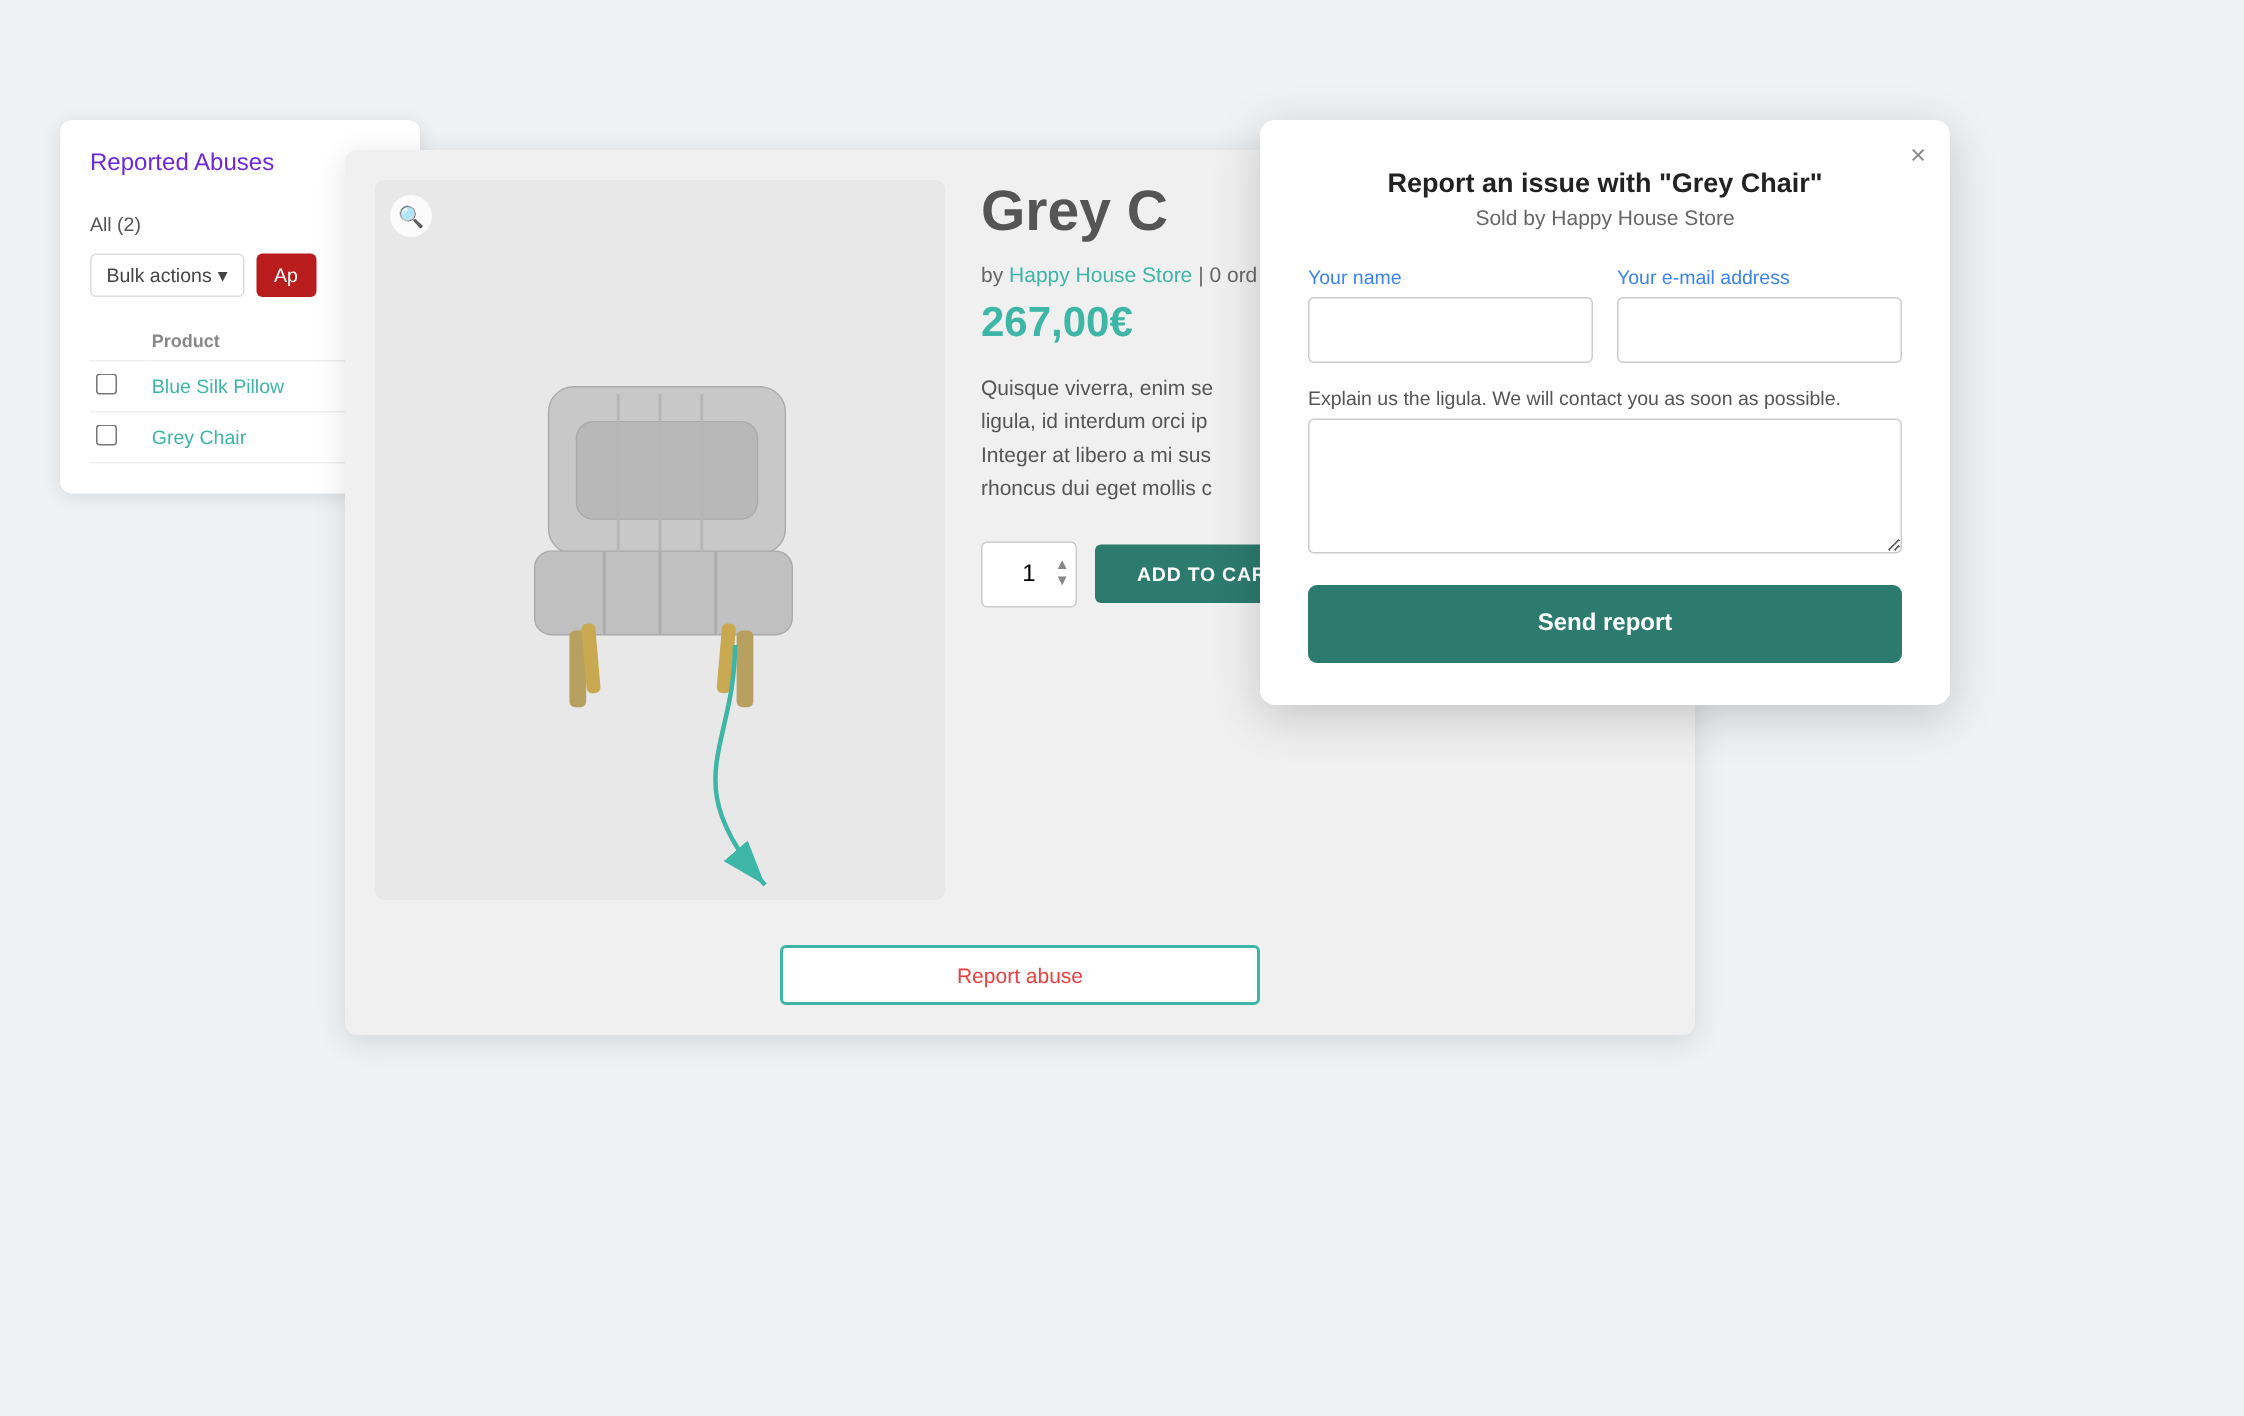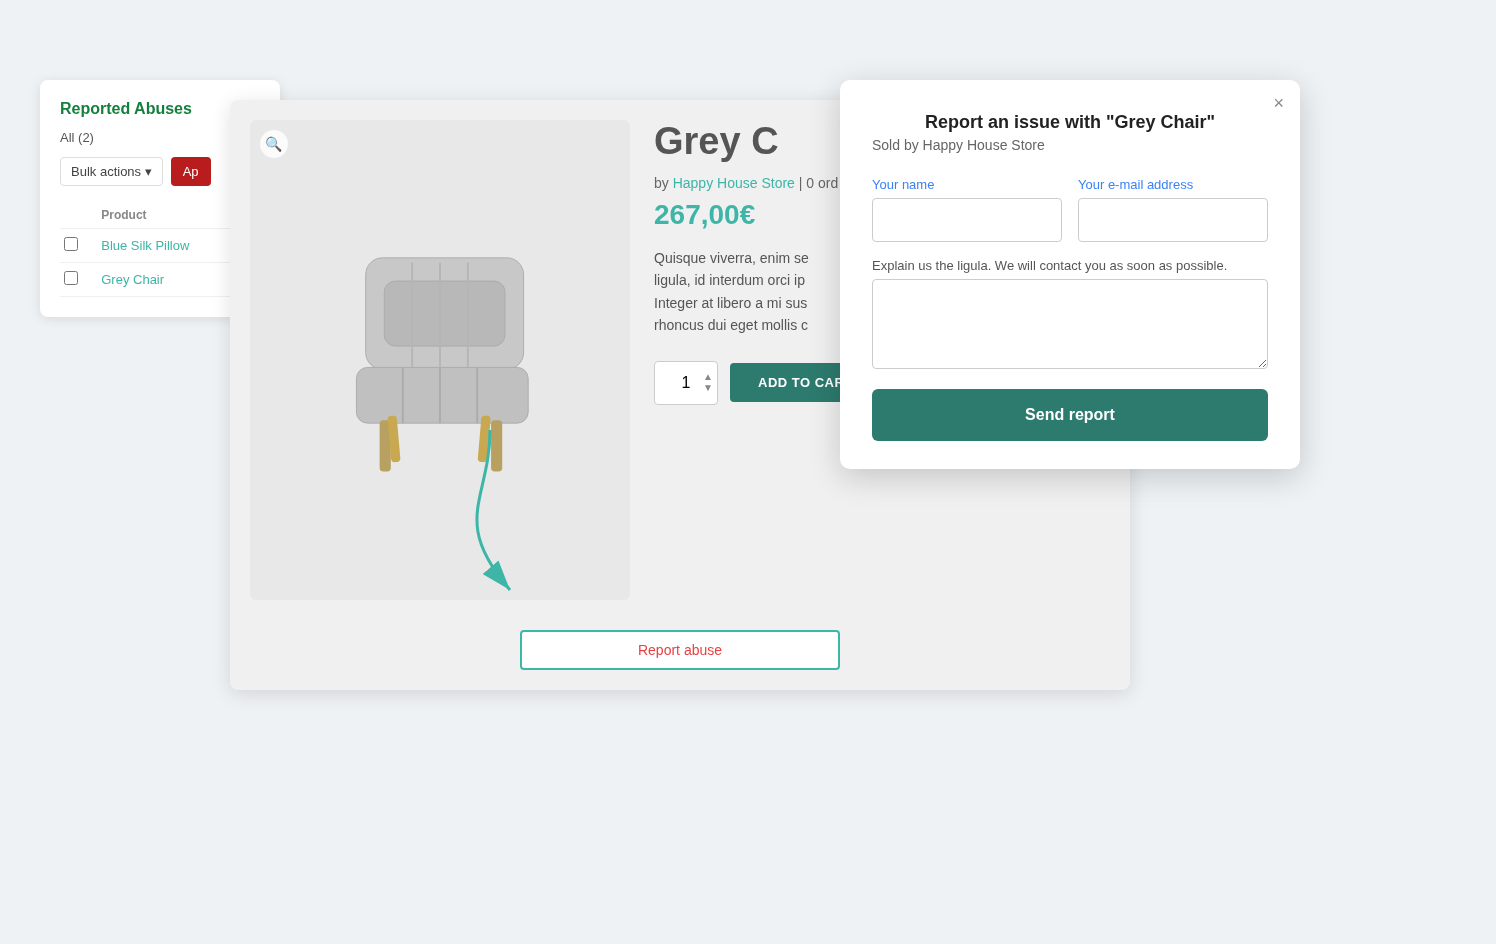--- a/index.html
+++ b/index.html
@@ -18,24 +18,24 @@
       top: 80px;
       left: 40px;
       width: 240px;
       background: #fff;
       border-radius: 8px;
       box-shadow: 0 2px 12px rgba(0,0,0,0.1);
       padding: 20px;
       z-index: 1;
     }
     .admin-panel h2 {
-      color: #15803d;
+      color: #6d28d9;
       font-size: 16px;
-      font-weight: 700;
-      margin-bottom: 12px;
+      font-weight: 400;
+      margin-bottom: 24px;
     }
     .admin-panel .count-label {
       font-size: 13px;
       color: #555;
       margin-bottom: 12px;
     }
     .admin-panel .filter-row {
       display: flex;
       gap: 8px;
       margin-bottom: 16px;
@@ -269,21 +269,21 @@
       line-height: 1;
     }
     .modal-title {
       text-align: center;
       font-size: 18px;
       font-weight: 700;
       color: #222;
       margin-bottom: 4px;
     }
     .modal-subtitle {
-      text-align: left;
+      text-align: center;
       font-size: 14px;
       color: #666;
       margin-bottom: 24px;
     }
     .modal-form-row {
       display: flex;
       gap: 16px;
       margin-bottom: 16px;
     }
     .modal-field {

